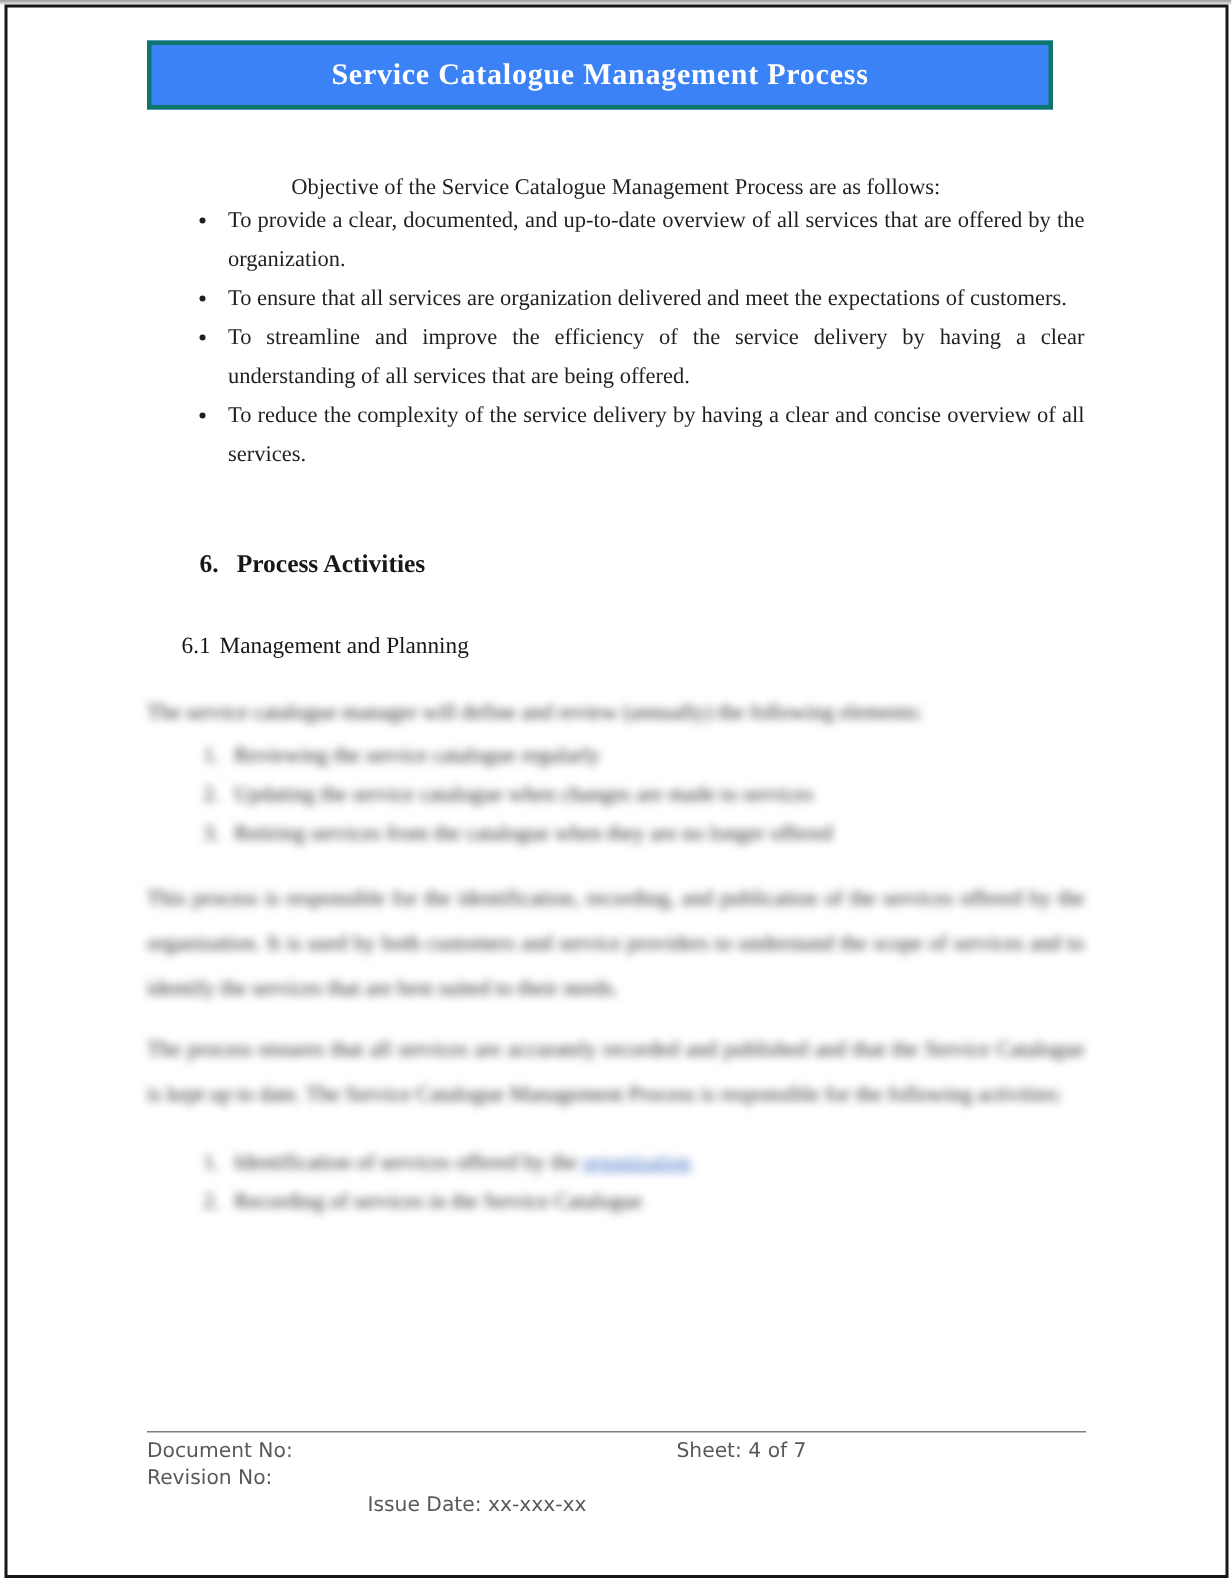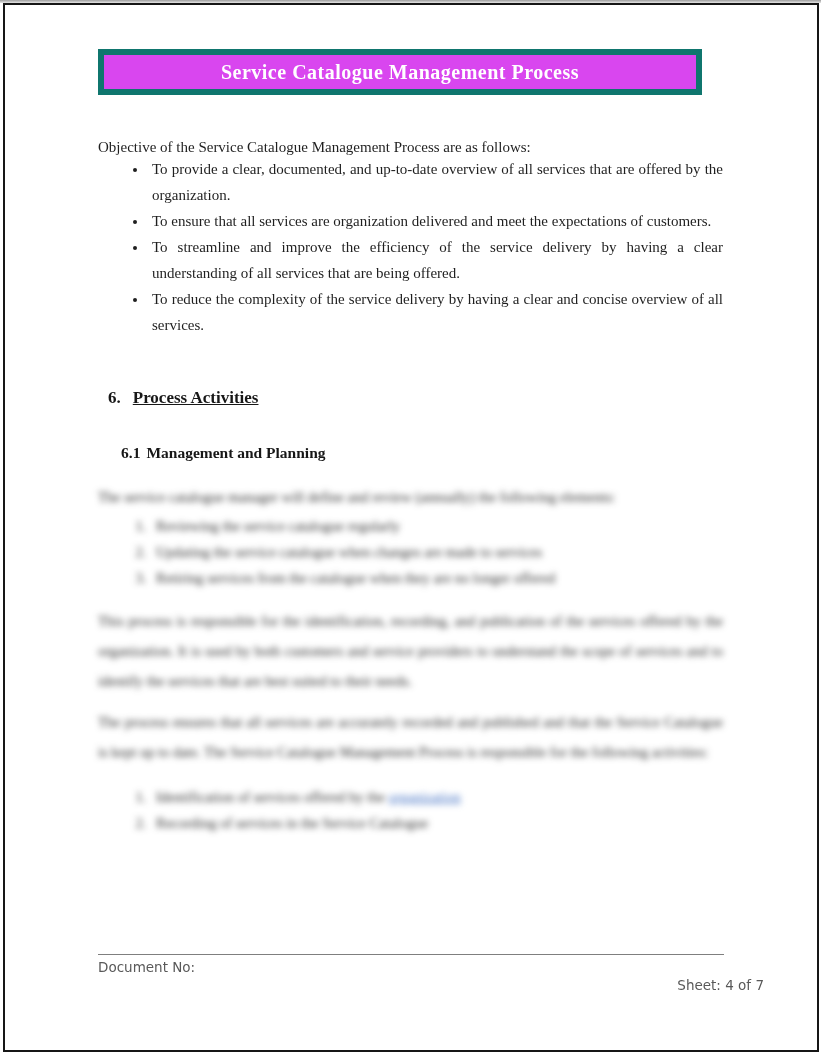--- a/index.html
+++ b/index.html
@@ -17,54 +17,54 @@
   }
   .page-frame {
     position: absolute; left: 3px; top: 3px; right: 2px; bottom: 2px;
     border: 2px solid #161616;
     background: #ffffff;
   }
   .content {
     position: absolute; left: 98px; right: 98px; top: 0;
   }
   .banner {
-    margin-top: 49px;
+    margin-top: 27px;
     width: 604px; height: 46px;
-    background: #d946ef;
-    border: 6px solid #0f766e;
+    background: #3b82f6;
+    border: 3px solid #0f766e;
     display: flex; align-items: center; justify-content: center;
   }
   .banner-title {
     color: #ffffff;
     font-size: 20px; font-weight: bold;
     letter-spacing: 0.5px;
   }
   .intro {
     margin-top: 44px;
     font-size: 15px;
+    text-align: center;
   }
   ul.objectives {
     padding-left: 50px;
     list-style-type: disc;
   }
   ul.objectives li {
     font-size: 15px;
     line-height: 26px;
     text-align: justify;
     padding-left: 4px;
   }
   .h-l1 {
-    margin-top: 50px; margin-left: 10px;
+    margin-top: 50px; margin-left: 35px;
     font-size: 17px; font-weight: bold;
     color: #171717;
-    text-decoration: underline;
   }
   .h-l2 {
     margin-top: 36px; margin-left: 23px;
-    font-size: 15.5px; font-weight: bold;
+    font-size: 15.5px; font-weight: normal;
     color: #171717;
   }
   .h-num { display: inline-block; margin-right: 12px; }
   .h-l2 .h-num { margin-right: 6px; }
   .blurred { filter: blur(3px); color: #2c2c2c; }
   .blur-intro {
     margin-top: 27px;
     font-size: 14.5px;
   }
   ol.blur-list {
@@ -89,25 +89,25 @@
   .footer {
     position: absolute; left: 98px; right: 97px; top: 954px;
     border-top: 1px solid #7f7f7f;
     font-family: "DejaVu Sans", "Liberation Sans", sans-serif;
     color: #595959;
     font-size: 13.5px;
     padding-top: 3px;
   }
   .footer-row {
     display: grid;
-    grid-template-columns: 1fr;
+    grid-template-columns: 1fr 1fr;
     line-height: 18px;
   }
   .footer-left  { text-align: left; }
-  .footer-center{ text-align: right; transform: translateX(40px); }
+  .footer-center{ text-align: left; transform: translateX(40px); }
   .footer-right { text-align: right; padding-right: 20px; }
 </style>
 </head>
 <body>
 
 <div class="scan-edge-top"></div>
 <div class="page-frame"></div>
 
 <div class="content">
 
@@ -151,13 +151,18 @@
   </ol>
 
 </div>
 
 <div class="footer">
   <div class="footer-row">
     <span class="footer-left">Document No:</span>
     <span class="footer-center">Sheet: 4 of 7</span>
     <span class="footer-right"></span>
   </div>
+  <div class="footer-row">
+    <span class="footer-left">Revision No:</span>
+    <span class="footer-center"></span>
+    <span class="footer-right">Issue Date: xx-xxx-xx</span>
+  </div>
 </div>
 
 </body></html>

